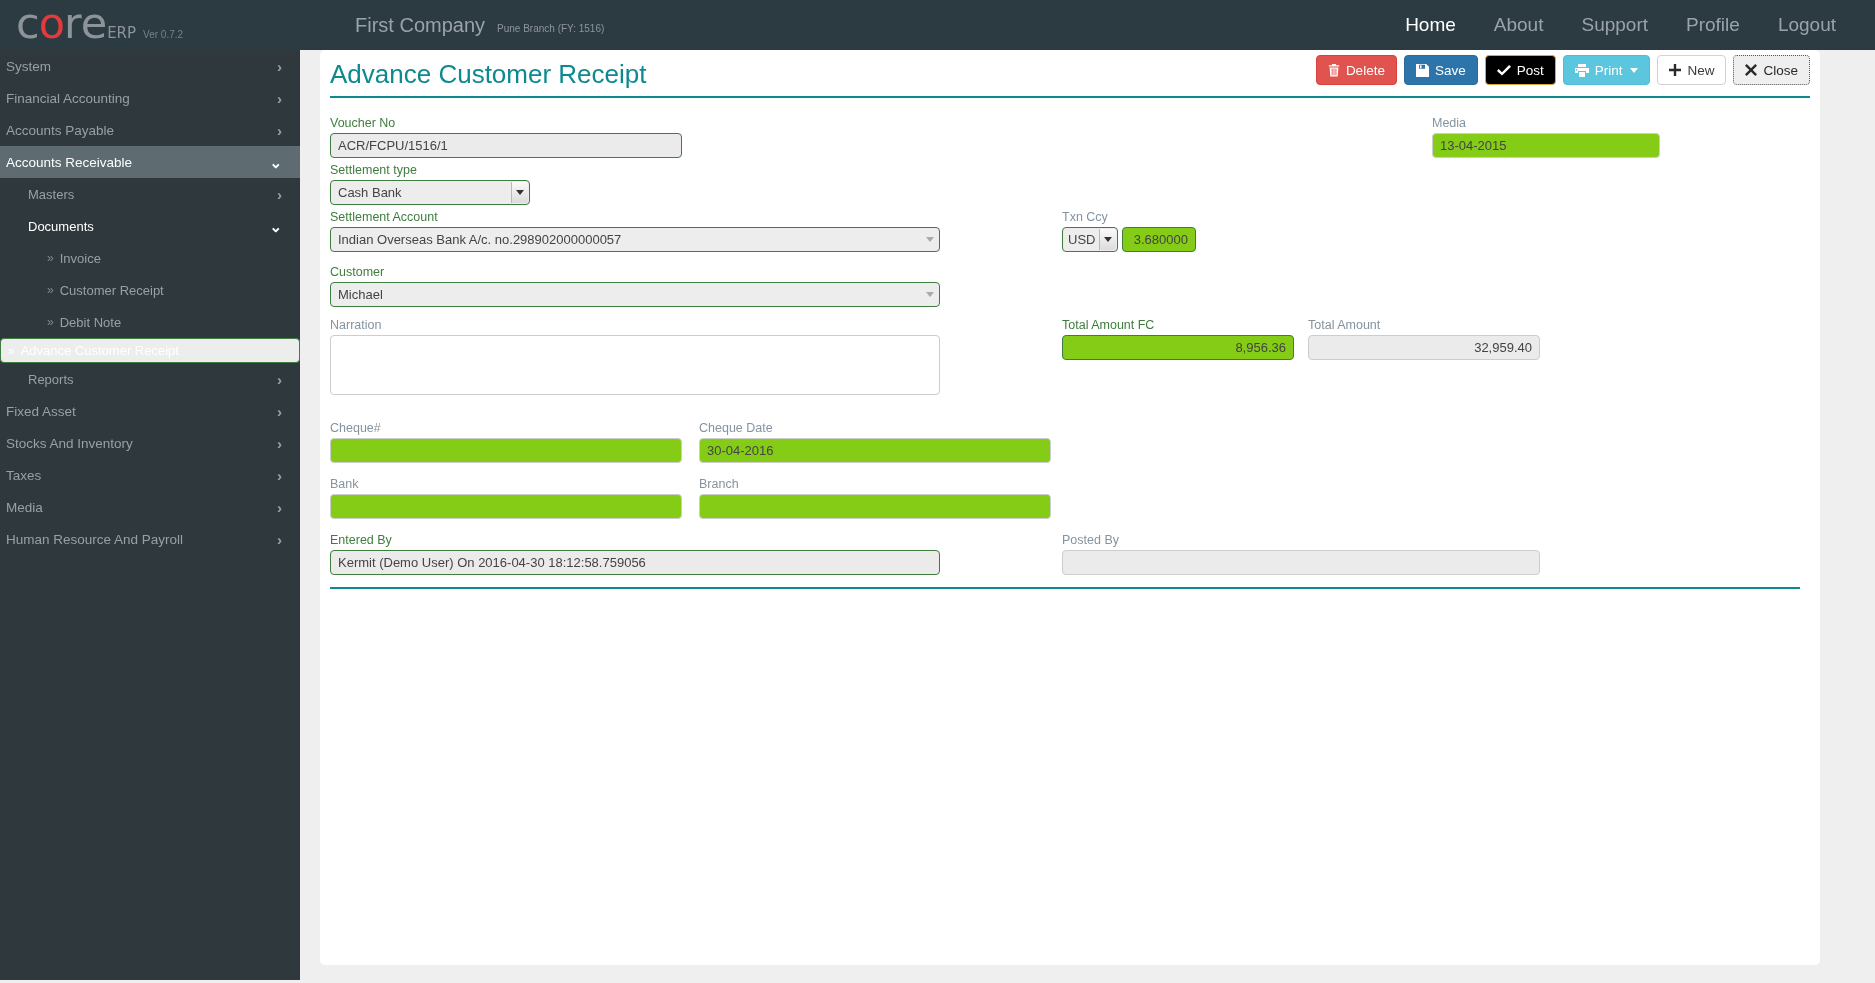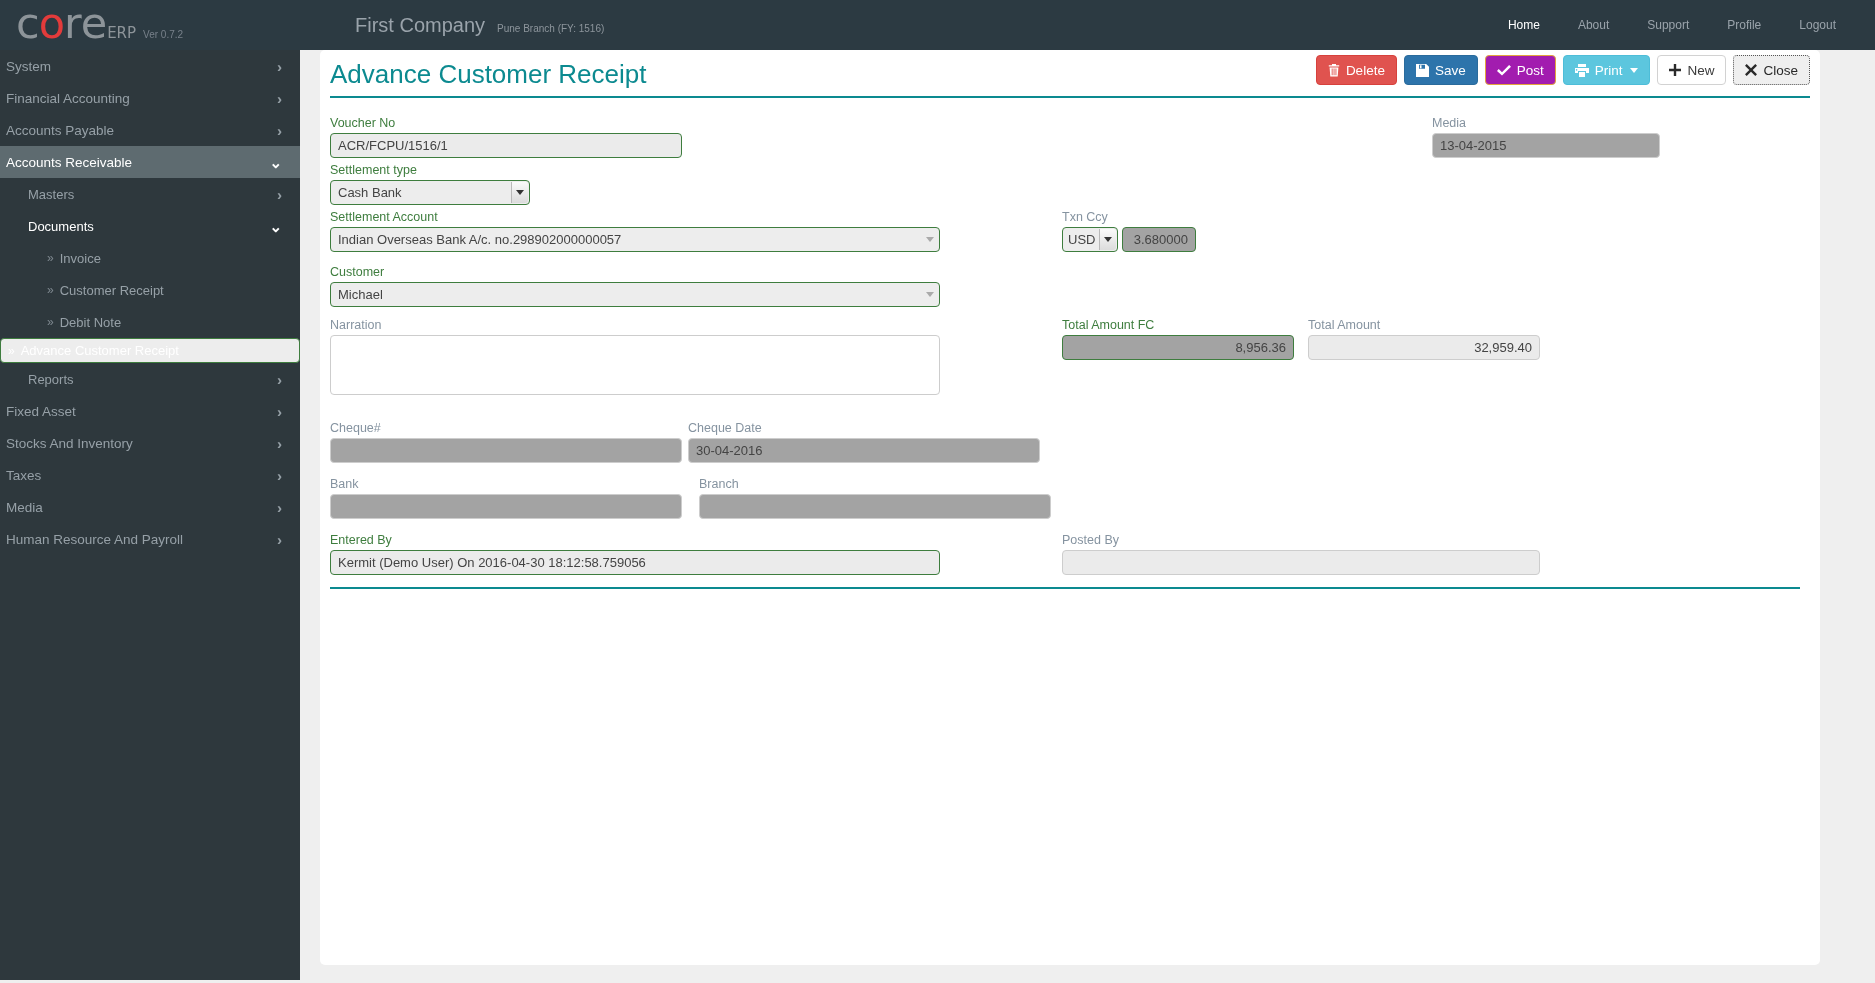--- a/index.html
+++ b/index.html
@@ -35,21 +35,21 @@
   .logo-ver { font-size: 10px; color: #77808a; margin-left: 7px; }
 
   .company-block {
     display: flex; align-items: baseline; margin-left: 55px;
   }
   .company-name { font-size: 20px; color: #9aa3ab; }
   .company-branch { font-size: 10px; color: #8d959c; margin-left: 12px; }
 
   .nav-right { margin-left: auto; display: flex; align-items: center; padding-right: 20px; }
   .nav-link {
-    font-size: 12px; color: #9aa3ab; padding: 0 19px; text-decoration: none; cursor: pointer;
+    font-size: 19px; color: #9aa3ab; padding: 0 19px; text-decoration: none; cursor: pointer;
   }
   .nav-link.active { color: #ffffff; }
 
   
   .sidebar {
     position: absolute; top: 50px; left: 0;
     width: 300px; height: 930px;
     background: #2e383d;
   }
   .side-row {
@@ -88,37 +88,37 @@
   }
   .btn-group { position: absolute; right: 0; top: 5px; display: flex; }
   .btn {
     height: 30px; border-radius: 4px; font-size: 13.5px; color: #fff;
     display: flex; align-items: center; padding: 0 11px; margin-left: 7px;
     cursor: pointer; border: 1px solid transparent; white-space: nowrap;
   }
   .btn .ico { margin-right: 6px; display: inline-flex; align-items: center; }
   .btn-delete { background: #e0534f; border-color: #d7413c; }
   .btn-save   { background: #2d74ab; border-color: #2a6b9c; }
-  .btn-post   { background: #a21caf; border-color: #e2a43c; }
+  .btn-post   { background: #000000; border-color: #e2a43c; }
   .btn-print  { background: #5cc6de; border-color: #4dbdd8; }
   .btn-new    { background: #ffffff; border-color: #d2d2d2; color: #3b3b3b; }
   .btn-close  { background: #efefef; border: 1px dotted #555; color: #2a2a2a; }
   .caret {
     width: 0; height: 0; border-left: 4px solid transparent; border-right: 4px solid transparent;
     border-top: 5px solid #ffffff; margin-left: 8px;
   }
 
   
   .form { position: relative; padding: 10px 10px 0 10px; }
   .lbl-g { font-size: 12.5px; color: #3e7d3e; display: block; margin-bottom: 3px; }
   .lbl-m { font-size: 12.5px; color: #8593a0; display: block; margin-bottom: 3px; }
 
   .fld {
     height: 25px; border-radius: 4px; font-size: 13px; color: #444;
-    padding: 0 7px; display: flex; align-items: center; background: #a3a3a3;
+    padding: 0 7px; display: flex; align-items: center; background: #84cc16;
     border: 1px solid #cdcdcd;
   }
   .fld.green { border: 1px solid #3e7d3e; }
   .fld.disabled { background: #ebebeb; }
   .fld.right { justify-content: flex-end; }
 
   .sel {
     position: relative; height: 25px; border-radius: 4px; border: 1px solid #3e7d3e;
     background: #ededed; font-size: 13px; color: #444; display: flex; align-items: center;
     padding: 0 7px; cursor: pointer;
@@ -371,21 +371,21 @@
     <div class="row" style="left:988px; top:220px; width:232px;">
       <span class="lbl-m">Total Amount</span>
       <div class="fld disabled right">32,959.40</div>
     </div>
 
     <div class="row" style="left:10px; top:323px; width:352px;">
       <span class="lbl-m">Cheque#</span>
       <div class="fld"></div>
     </div>
 
-    <div class="row" style="left:368px; top:323px; width:352px;">
+    <div class="row" style="left:379px; top:323px; width:352px;">
       <span class="lbl-m">Cheque Date</span>
       <div class="fld">30-04-2016</div>
     </div>
 
     <div class="row" style="left:10px; top:379px; width:352px;">
       <span class="lbl-m">Bank</span>
       <div class="fld"></div>
     </div>
 
     <div class="row" style="left:379px; top:379px; width:352px;">

